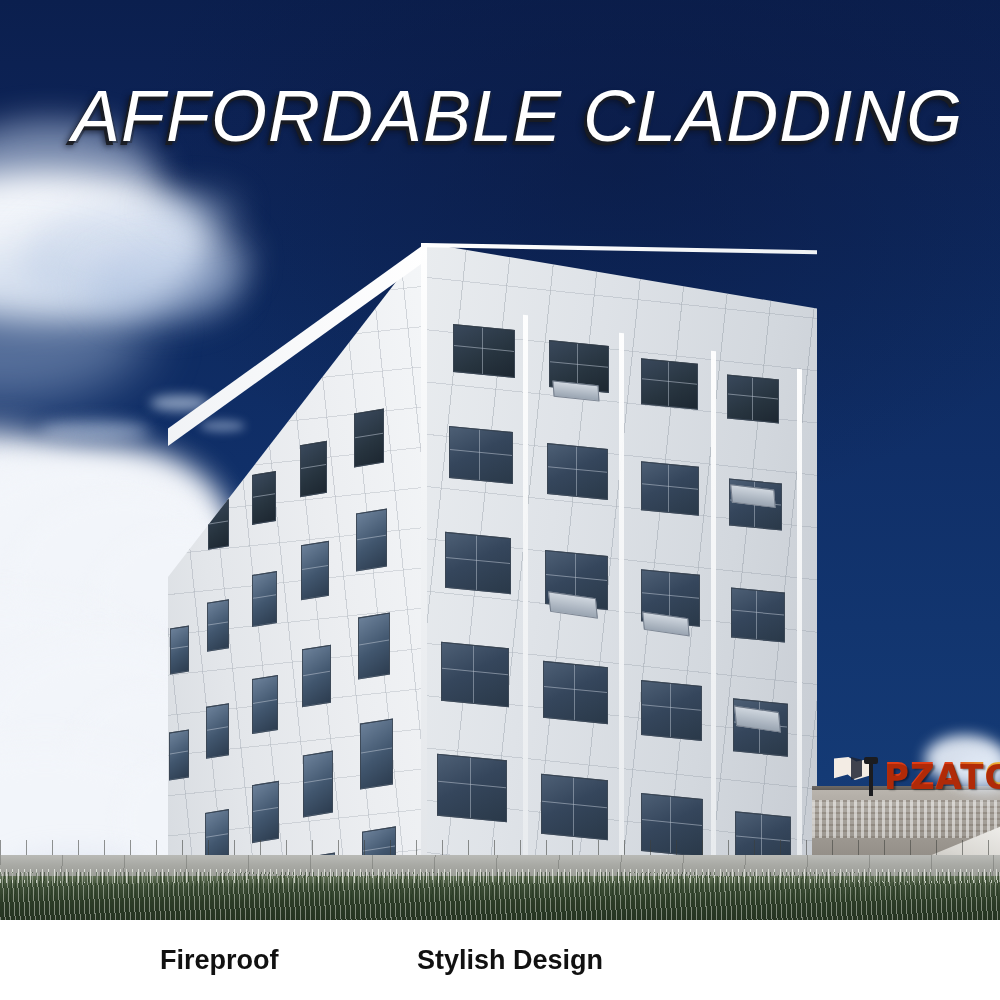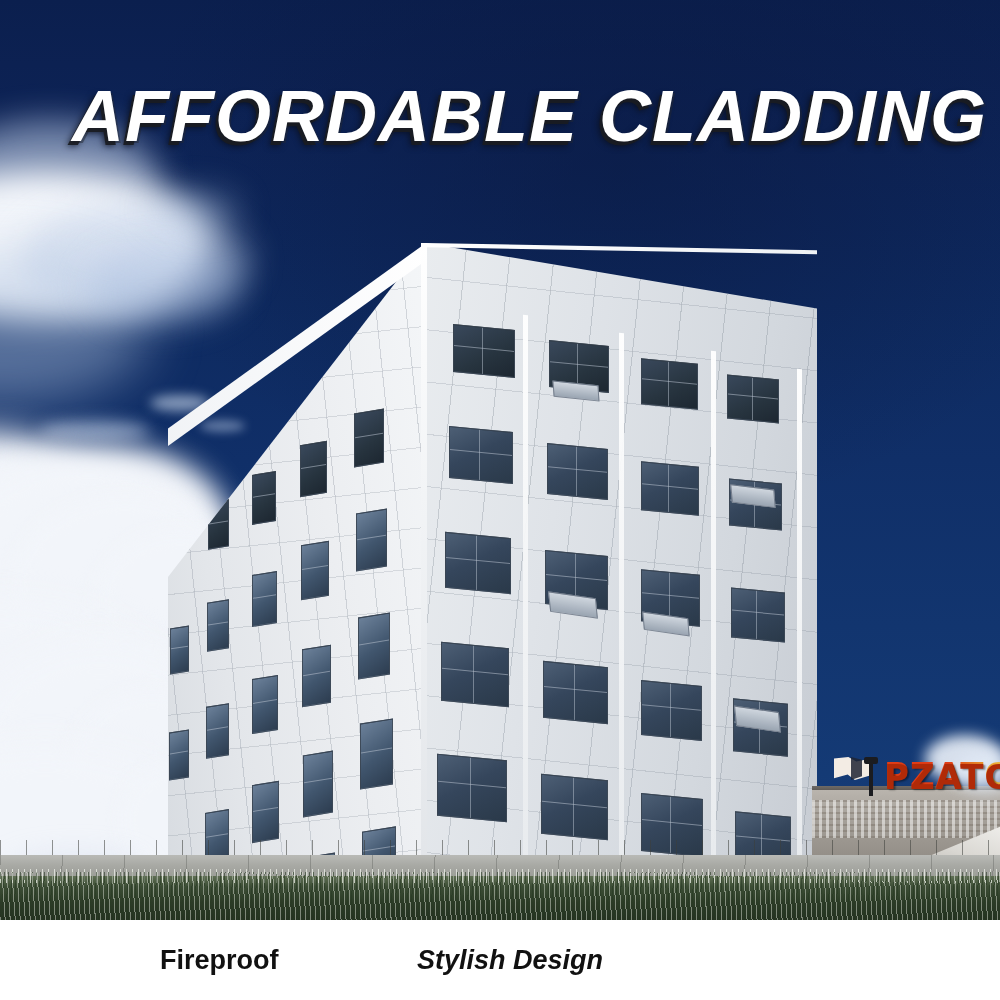--- a/index.html
+++ b/index.html
@@ -318,21 +318,21 @@
     width: 1000px; height: 14px;
     background-image: repeating-linear-gradient(88deg, rgba(236,240,232,0.75) 0 1px, rgba(0,0,0,0) 1px 6px);
   }
 
   
   .title {
     position: absolute;
     left: 72px;
     top: 78px;
     font-family: "Liberation Sans", sans-serif;
-    font-weight: 700;
+    font-weight: 400;
     font-style: italic;
     font-size: 72px;
     line-height: 76px;
     letter-spacing: 1px;
     color: #ffffff;
     white-space: nowrap;
     text-shadow:
       -3px 4px 0 rgba(26,28,34,0.92),
       -4px 5px 6px rgba(10,14,26,0.75),
        2px 2px 0 rgba(40,44,54,0.45);
@@ -350,21 +350,21 @@
     top: 0;
     height: 80px;
     line-height: 80px;
     font-family: "Liberation Sans", sans-serif;
     font-weight: 700;
     font-size: 27px;
     color: #111111;
     white-space: nowrap;
   }
   .f1 { left: 160px; }
-  .f2 { left: 417px; font-style: italic; }
+  .f2 { left: 417px; }
   .f3 { left: 722px; }
 </style>
 </head>
 <body>
 
 <div id="poster">
 
   <div class="scene">
 
     <div class="sky"></div>

